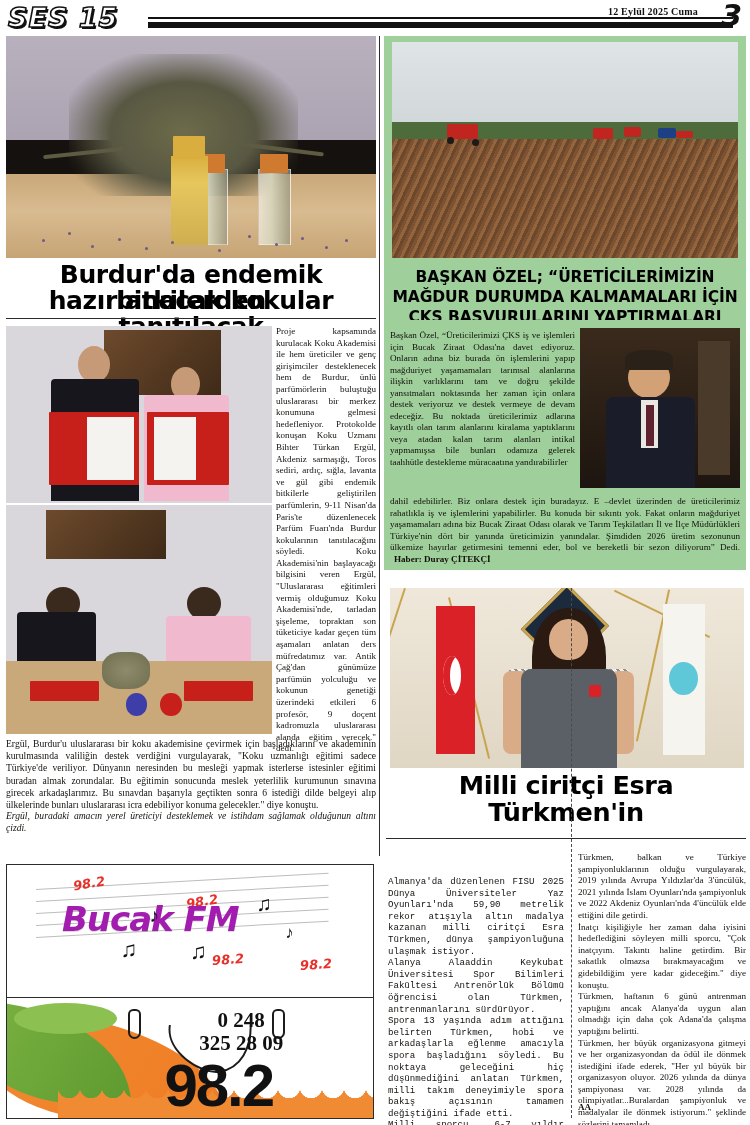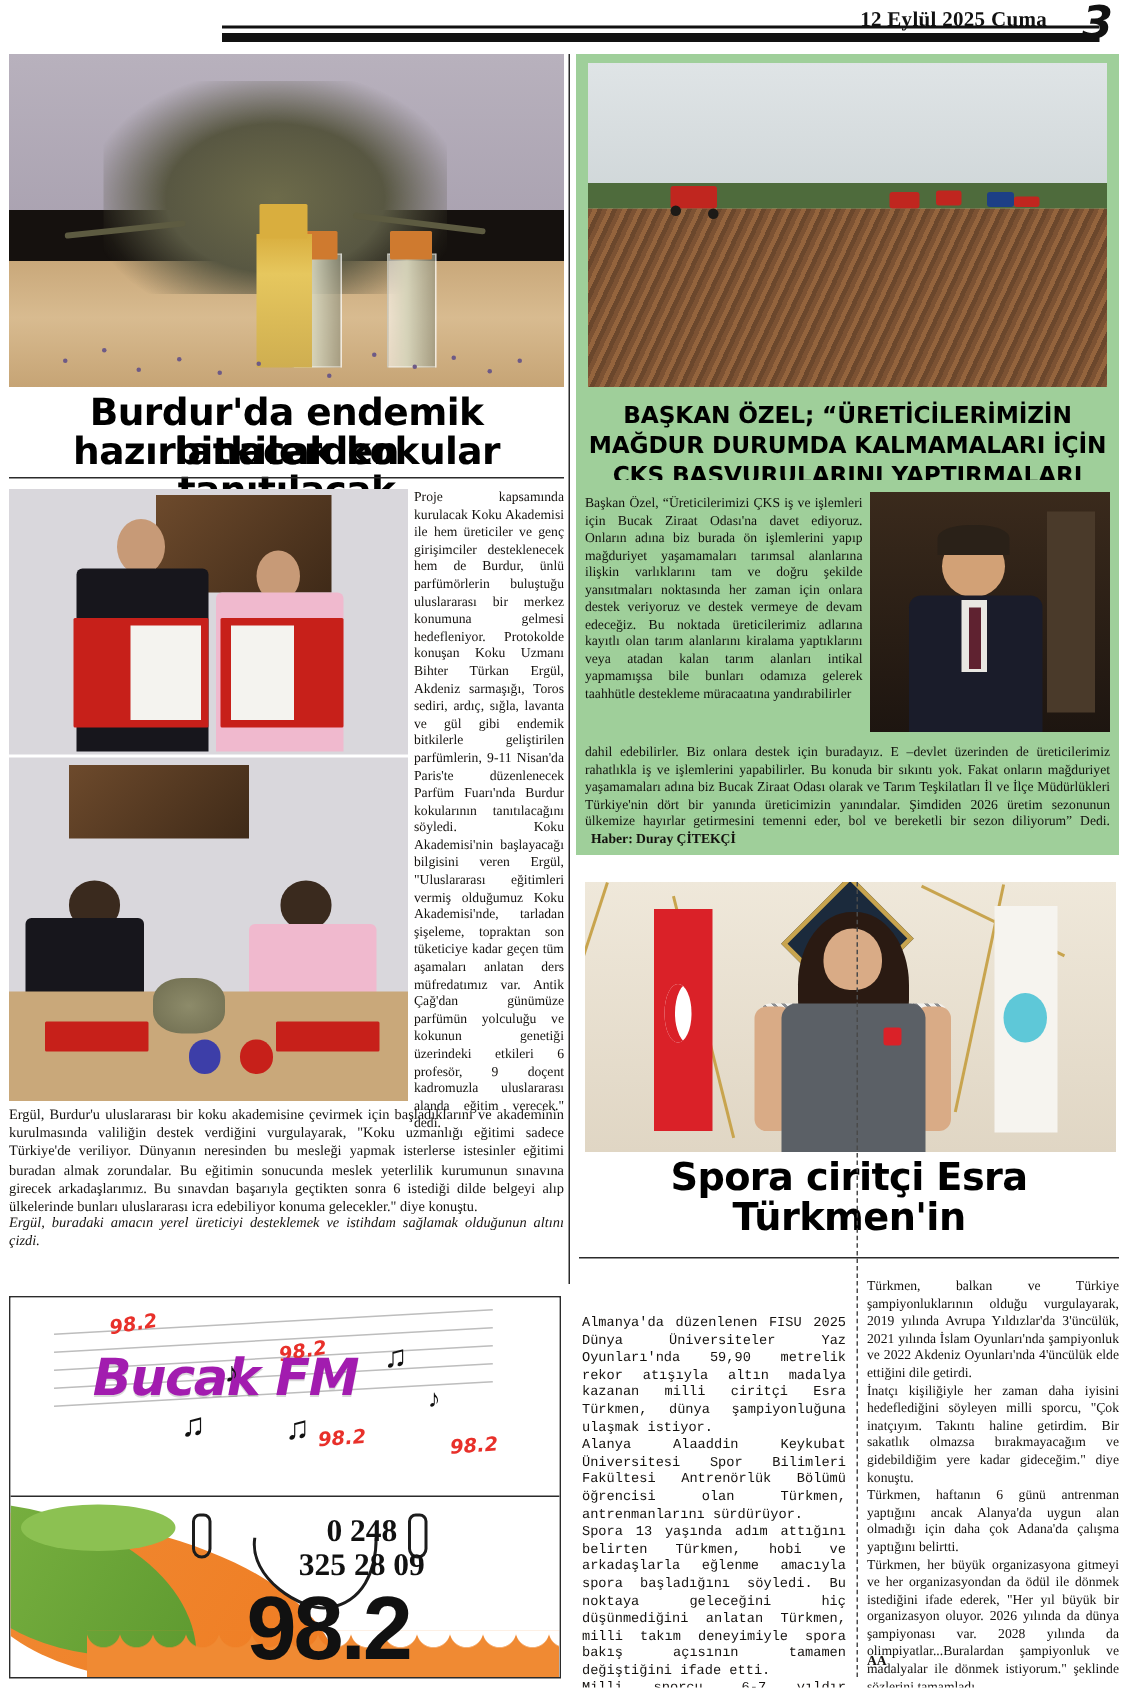--- a/index.html
+++ b/index.html
@@ -21,21 +21,21 @@
     color:#ffffff;
     -webkit-text-stroke:1.6px #111;
     text-shadow: 2px 2px 0 #111;
   }
   .rule-wrap { position:absolute; left:148px; top:17px; width:585px; height:12px; }
   .rule-thin { position:absolute; left:0; top:0; width:100%; height:2px; background:#111; }
   .rule-thick { position:absolute; left:0; top:5px; width:100%; height:6px; background:#111; }
   .masthead-date {
     position:absolute; right:52px; top:6px;
     font-family:"Liberation Serif", serif;
-    font-weight:bold; font-size:14px; color:#111; letter-spacing:.2px;
+    font-weight:bold; font-size:10px; color:#111; letter-spacing:.2px;
   }
   .pageno {
     position:absolute; right:8px; top:-2px;
     font-family:"DejaVu Sans", sans-serif;
     font-weight:bold; font-style:italic; font-size:30px; color:#111;
   }
 
   
   .photo { position:absolute; overflow:hidden; background:#cfcfcf; }
 
@@ -181,20 +181,21 @@
     color:#111; font-size:60px; letter-spacing:-2px; line-height:1;
   }
   .earbud { position:absolute; border:1.6px solid #1c1c1c; border-radius:50%; }
 </style>
 </head>
 <body>
 
 <div class="page">
 
   <div class="masthead">
+    <div class="logo">SES 15</div>
     <div class="rule-wrap">
       <div class="rule-thin"></div>
       <div class="rule-thick"></div>
     </div>
     <div class="masthead-date">12 Eylül 2025 Cuma</div>
     <div class="pageno">3</div>
   </div>
 
   <div class="photo ph-perfume" style="left:6px; top:36px; width:370px; height:222px;">
     <div class="sky"></div>
@@ -320,21 +321,21 @@
     <div class="sleeve" style="right:32%;"></div>
     <div class="arm" style="left:32%;"></div>
     <div class="arm" style="right:31%;"></div>
     <div class="hair"></div>
     <div class="face"></div>
     <div class="shirt">
         <div class="badge"></div>
       </div>
   </div>
 
-  <div class="hl hl-athlete" style="left:386px; top:772px; width:360px;">Spora ciritçi Esra Türkmen'in</div>
+  <div class="hl hl-athlete" style="left:386px; top:772px; width:360px;">Milli ciritçi Esra Türkmen'in</div>
 
   <div class="hline" style="left:386px; top:838px; width:360px;"></div>
 
   <div class="col" style="left:388px; top:876px; width:176px; height:265px; white-space:pre-line;font-family:Liberation Mono, monospace;">Almanya'da düzenlenen FISU 2025 Dünya Üniversiteler Yaz Oyunları'nda 59,90 metrelik rekor atışıyla altın madalya kazanan milli ciritçi Esra Türkmen, dünya şampiyonluğuna ulaşmak istiyor.
 Alanya Alaaddin Keykubat Üniversitesi Spor Bilimleri Fakültesi Antrenörlük Bölümü öğrencisi olan Türkmen, antrenmanlarını sürdürüyor.
 Spora 13 yaşında adım attığını belirten Türkmen, hobi ve arkadaşlarla eğlenme amacıyla spora başladığını söyledi. Bu noktaya geleceğini hiç düşünmediğini anlatan Türkmen, milli takım deneyimiyle spora bakış açısının tamamen değiştiğini ifade etti.
 Milli sporcu, 6-7 yıldır profesyonelce spor yaptığını kaydederek, "2018 Avrupa Yıldızlar Şampiyonası ile her şey başladı. Orada benim açımdan yarışma çok iyi geçmedi. Belki yaşım küçüktü belki de ilk milli takım deneyimim olduğu içindi. Genellikle ilk milli maçlar sporcular için iyi geçmez diye düşünüyorum." ifadelerini kullandı.</div>
 
   <div class="vdot" style="left:571px; top:588px; height:530px;"></div>
 

